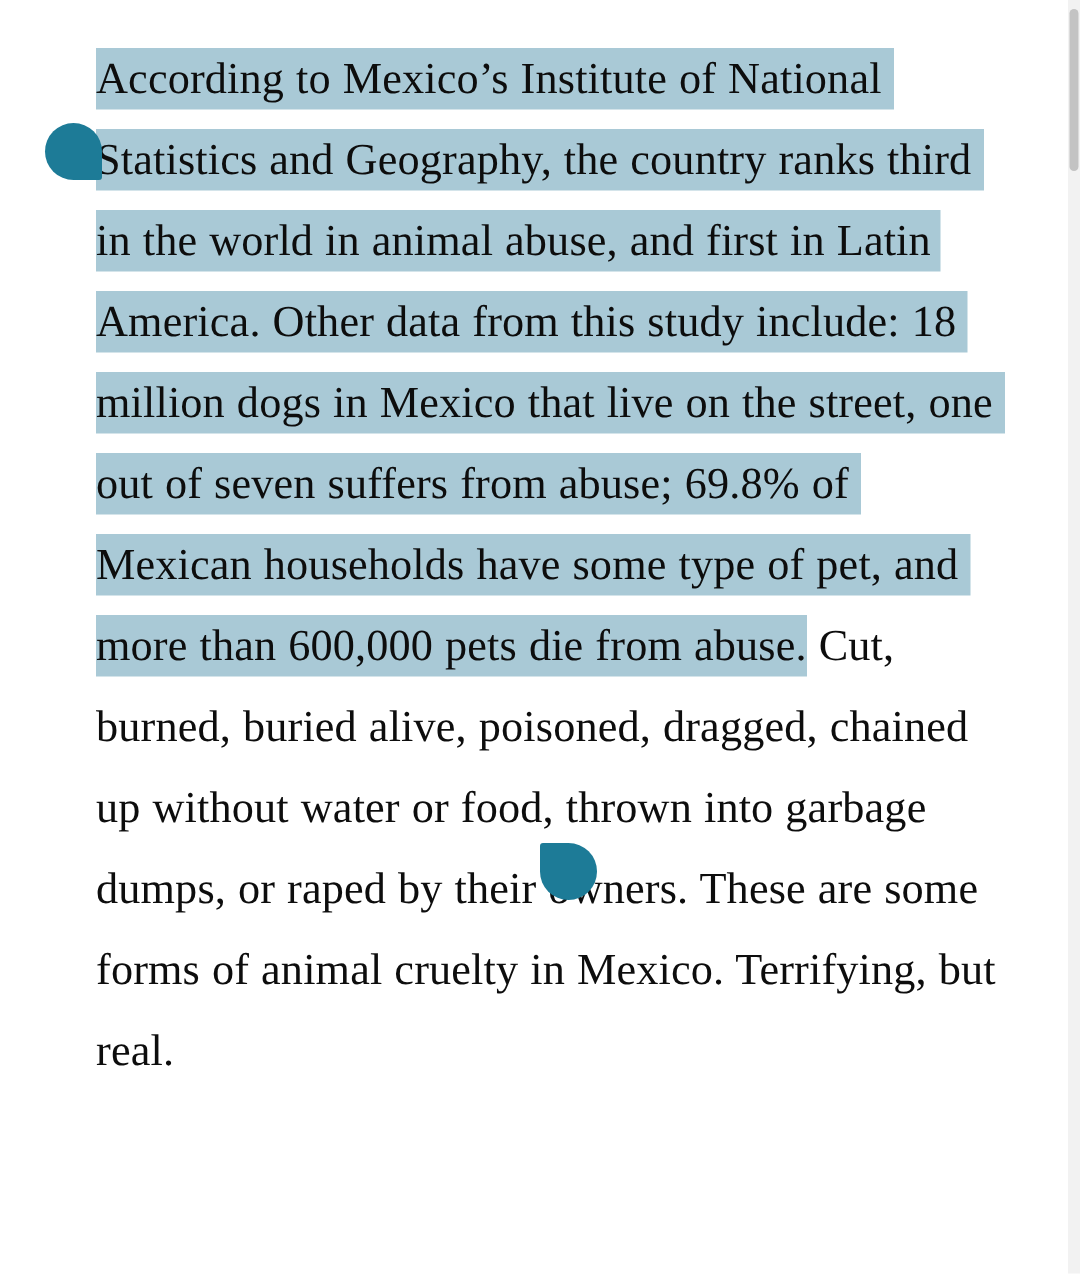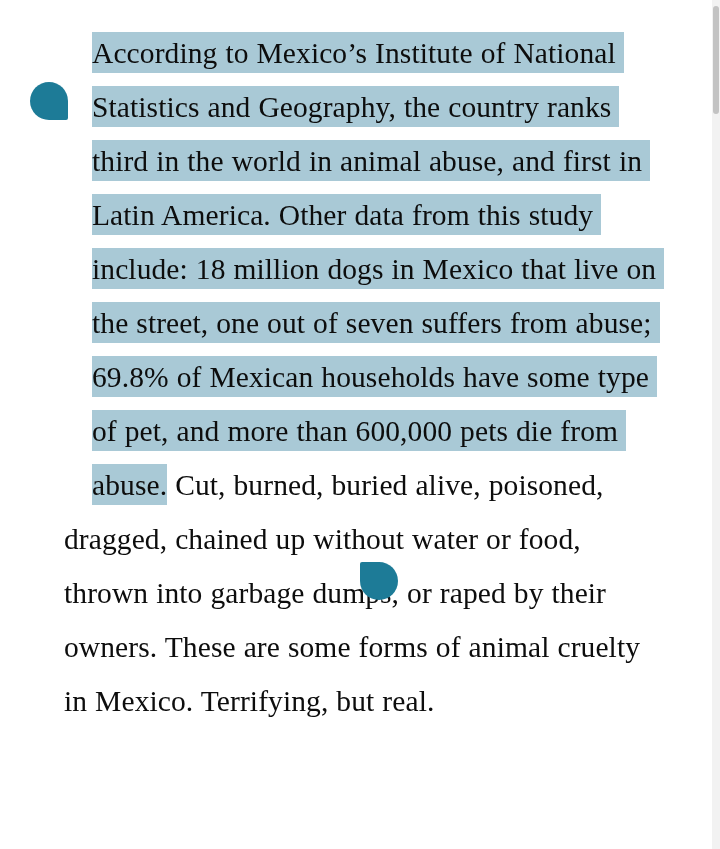--- a/index.html
+++ b/index.html
@@ -35,21 +35,20 @@
     letter-spacing: 0.1px;
     white-space: pre-wrap;
     word-spacing: 0.5px;
   }
 
   .hl {
     background: #a9c9d6;
     box-decoration-break: clone;
     -webkit-box-decoration-break: clone;
     padding: 5px 0 4px 0;
-    margin-left: 28px;
   }
 
   
   .handle {
     position: absolute;
     width: 38px;
     height: 38px;
     background: #1d7b97;
     border-radius: 50%;
   }

